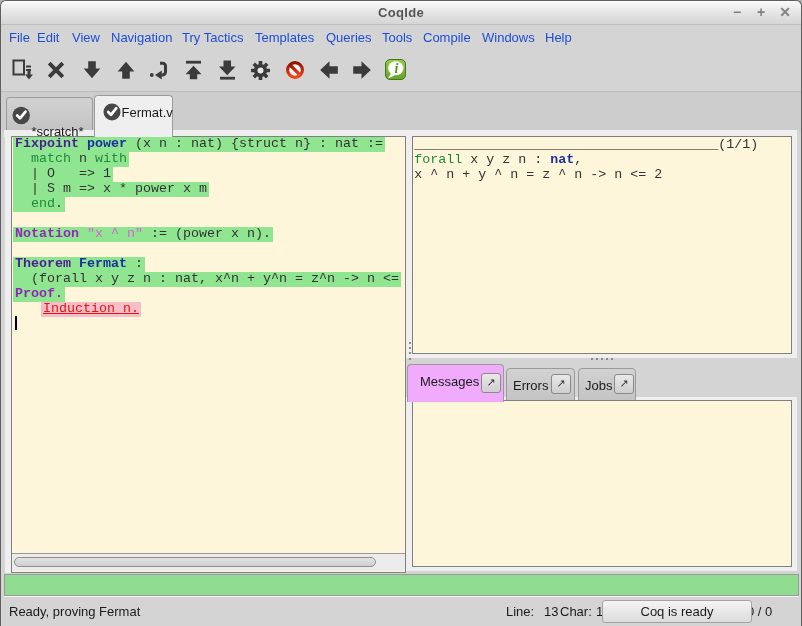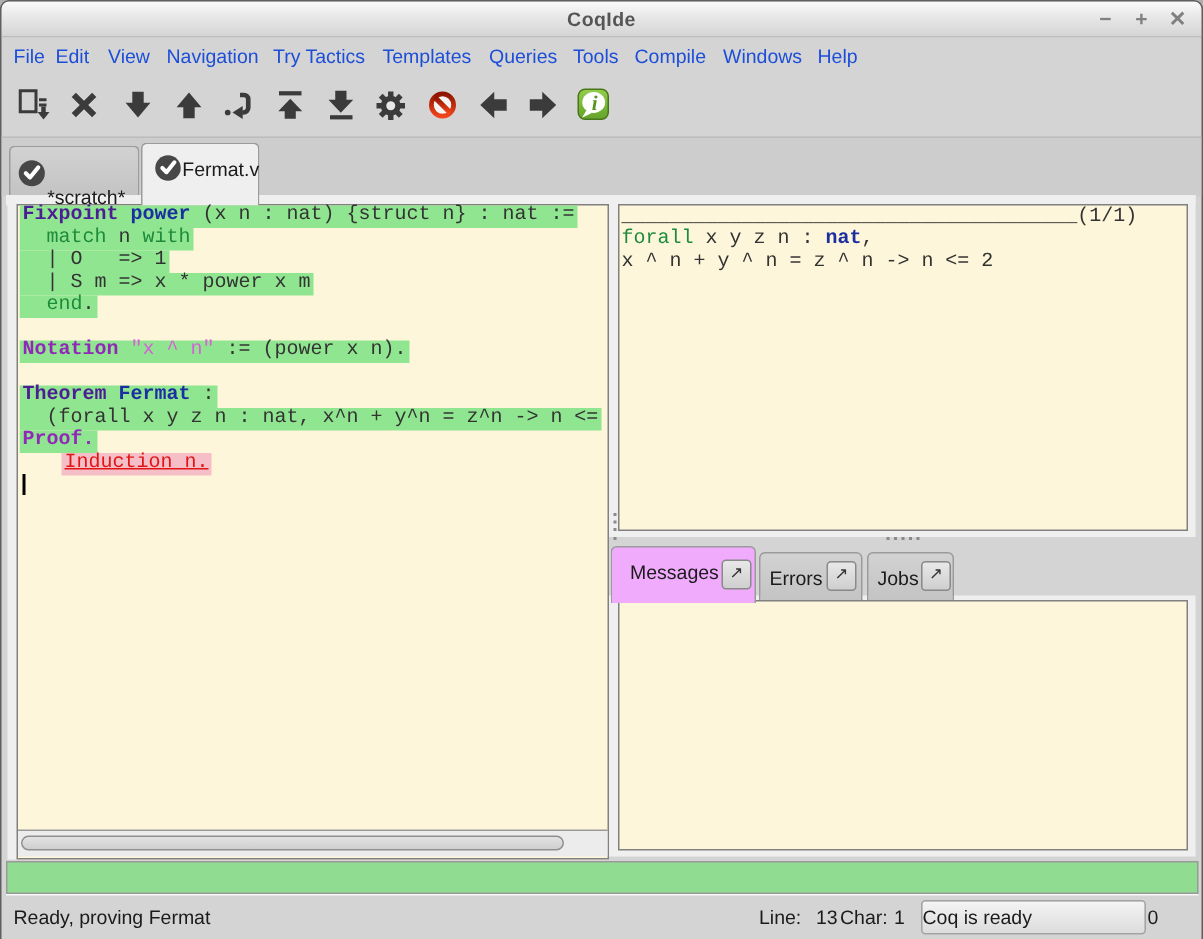--- a/index.html
+++ b/index.html
@@ -31,21 +31,21 @@
 #rgoal{position:absolute;left:411px;top:135px;width:378px;height:216px;border:1px solid #808080;background:#fdf6da;}
 
 #rbpanel{position:absolute;left:405px;top:396px;width:391px;height:174px;background:#efefef;}
 #rmsg{position:absolute;left:411px;top:399px;width:378px;height:165px;border:1px solid #808080;background:#fdf6da;}
 .mtab{position:absolute;border:1px solid #9b9b9b;border-radius:4px 4px 0 0;font-size:13px;color:#1b1b1b;}
 .dbtn{position:absolute;width:18px;height:18px;border:1px solid #8a8a8a;border-radius:3px;background:linear-gradient(#e8e8e8,#cfcfcf);text-align:center;line-height:17px;font-size:11px;color:#333;}
 
 #pbar{position:absolute;left:3px;top:573px;width:793px;height:20px;border:1px solid #9a9a9a;background:#90dc90;box-shadow:0 1px 0 #f8f8f8;}
 #statusbar{position:absolute;left:0;top:595px;width:800px;height:31px;font-size:13px;color:#1b1b1b;}
 .st{position:absolute;top:0;height:31px;line-height:31px;}
-#coqready{position:absolute;left:601px;top:4px;width:148px;height:21px;border:1px solid #a3a3a3;border-radius:3px;background:linear-gradient(#f4f4f4,#dcdcdc);line-height:21px;font-size:13px;color:#1b1b1b;margin-left:12px;}
+#coqready{position:absolute;left:601px;top:4px;width:148px;height:21px;border:1px solid #a3a3a3;border-radius:3px;background:linear-gradient(#f4f4f4,#dcdcdc);text-align:center;line-height:21px;font-size:13px;color:#1b1b1b;}
 
 .code{position:absolute;margin:0;font-family:"Liberation Mono",monospace;font-size:13.33px;line-height:15px;color:#333333;}
 .code div{height:15px;white-space:pre;}
 .hl{position:relative;display:inline-block;padding:0 2px;}.hl::before{content:"";position:absolute;left:0;right:0;top:1.3px;height:15px;background:#90e690;z-index:-1;}
 .hlp{position:relative;display:inline-block;padding:0 2px;margin-left:28px;}.hlp::before{content:"";position:absolute;left:0;right:0;top:1.3px;height:15px;background:#f6bec6;z-index:-1;}
 .kw1{color:#4c1d95;font-weight:bold;}
 .kid{color:#1b2fa0;font-weight:bold;}
 .kw2{color:#9128b8;font-weight:bold;}
 .str{color:#d661d6;}
 .grn{color:#1e8b3c;}

